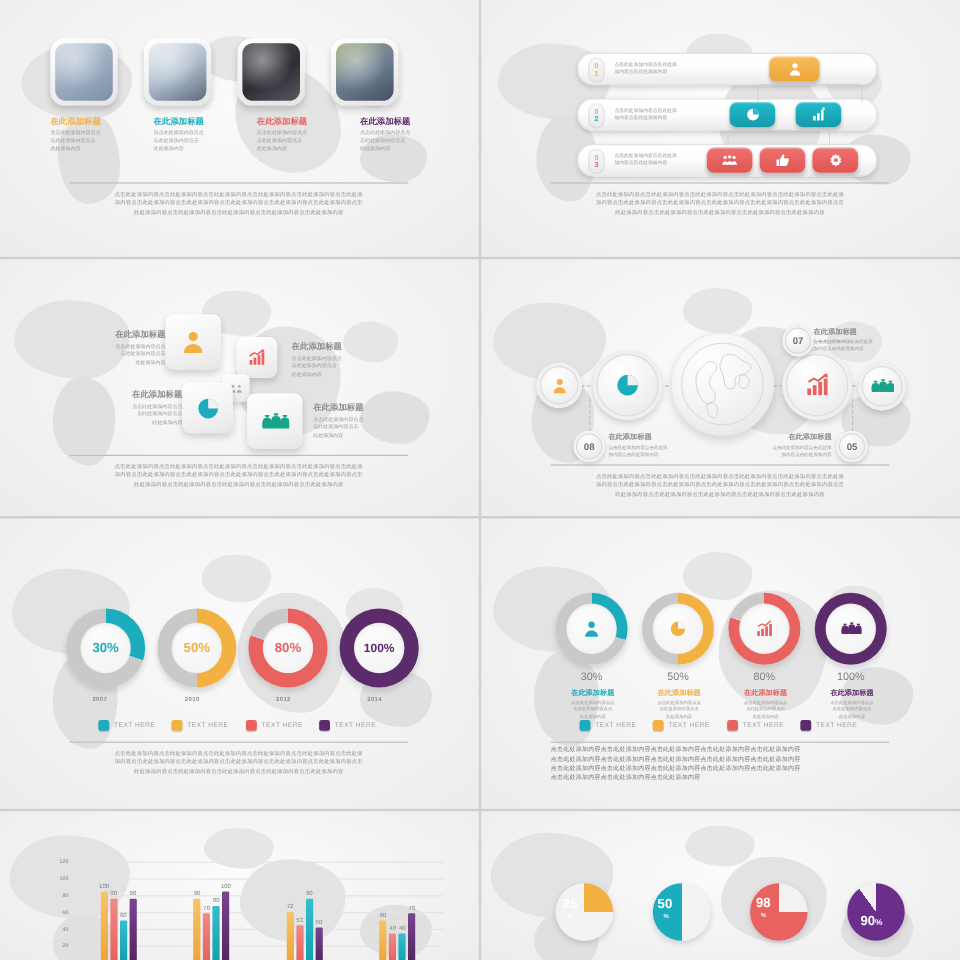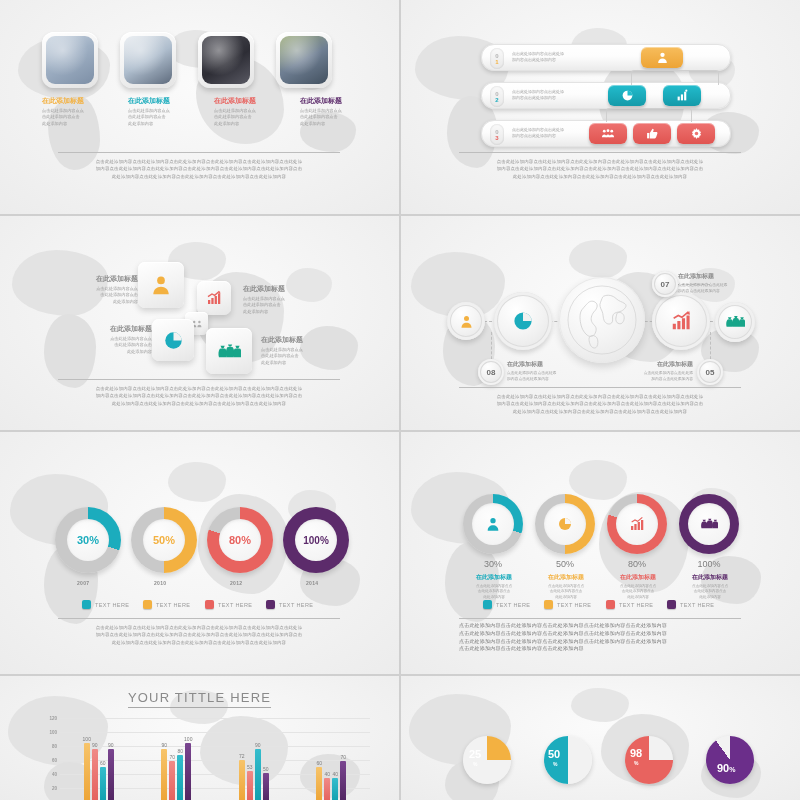--- a/index.html
+++ b/index.html
@@ -666,23 +666,20 @@
 
   <div class="slide">
     <div class="wmap">
       <i style="left:8px;top:20px;width:100px;height:70px;"></i>
       <i class="b" style="left:44px;top:86px;width:54px;height:48px;"></i>
       <i class="c" style="left:170px;top:14px;width:58px;height:34px;"></i>
       <i style="left:200px;top:40px;width:88px;height:70px;"></i>
       <i class="b" style="left:300px;top:78px;width:60px;height:44px;"></i>
     </div>
 
-    <div class="title7">
-      <u>YOUR TITTLE HERE</u>
-    </div>
 
     <div class="plot">
       <div class="gl" style="top:0;">
           <span class="ytick">120</span>
         </div>
       <div class="gl" style="top:14px;">
           <span class="ytick">100</span>
         </div>
       <div class="gl" style="top:28px;">
           <span class="ytick">80</span>

